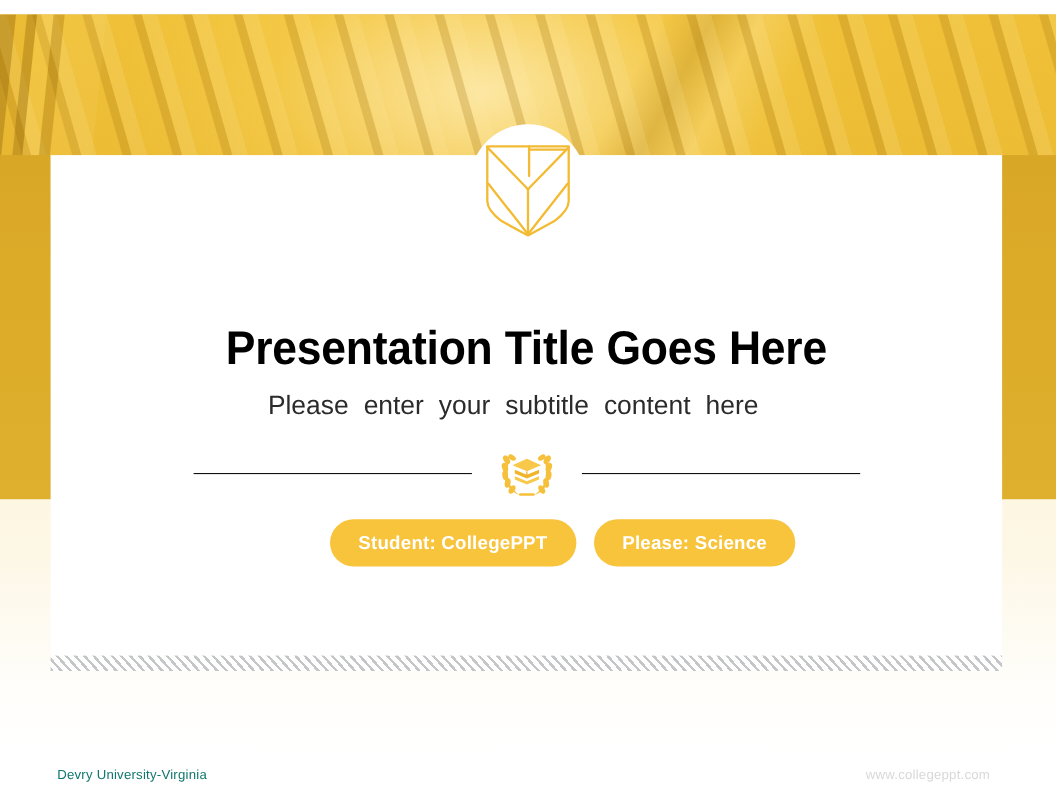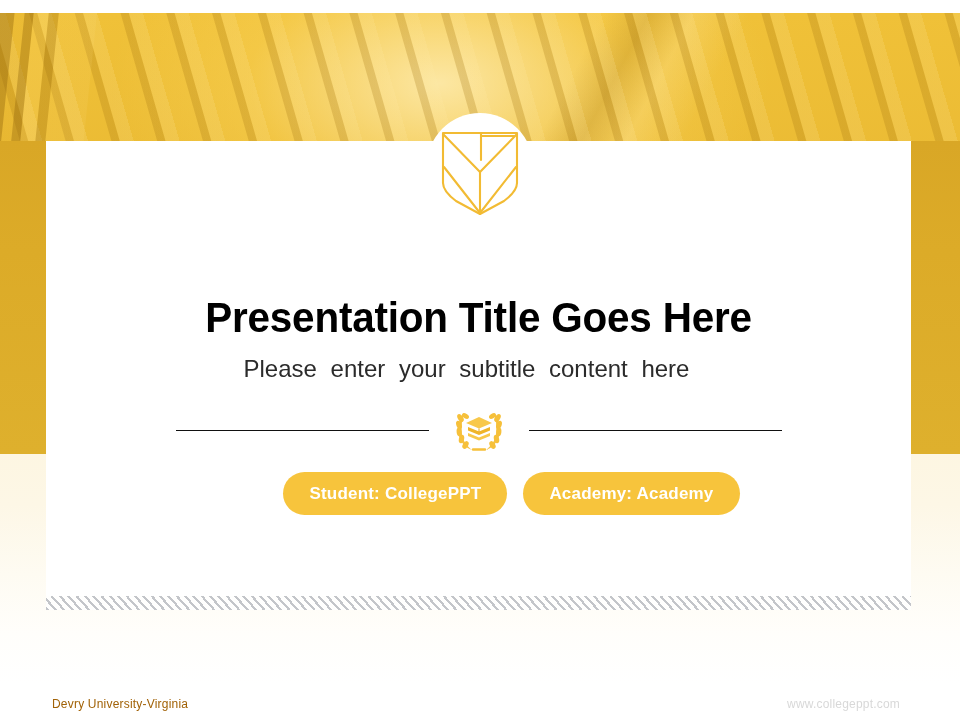--- a/index.html
+++ b/index.html
@@ -240,21 +240,21 @@
         #ffffff 2.2px, #ffffff 6.2px);
     opacity: 0.85;
   }
 
   
   .footer-left {
     position: absolute;
     left: 52px;
     top: 684px;
     font-size: 12px;
-    color: #a16207;
+    color: #0f766e;
     letter-spacing: 0.2px;
   }
   .footer-right {
     position: absolute;
     right: 60px;
     top: 684px;
     font-size: 12px;
     color: #d8d8d8;
     letter-spacing: 0.2px;
   }
@@ -333,21 +333,21 @@
         </g>
 
         <path d="M22,41.5 L34,41.5" stroke="#f6c03a" stroke-width="2.4" stroke-linecap="round" fill="none"></path>
       </svg>
     </span>
     <span class="divider-rule"></span>
   </div>
 
   <div class="pill-row">
     <button class="pill">Student: CollegePPT</button>
-    <button class="pill">Academy: Academy</button>
+    <button class="pill">Please: Science</button>
   </div>
 
   <div class="hatch"></div>
 
   <div class="footer-left">Devry University-Virginia</div>
   <div class="footer-right">www.collegeppt.com</div>
 
 </div>
 
 </body></html>

